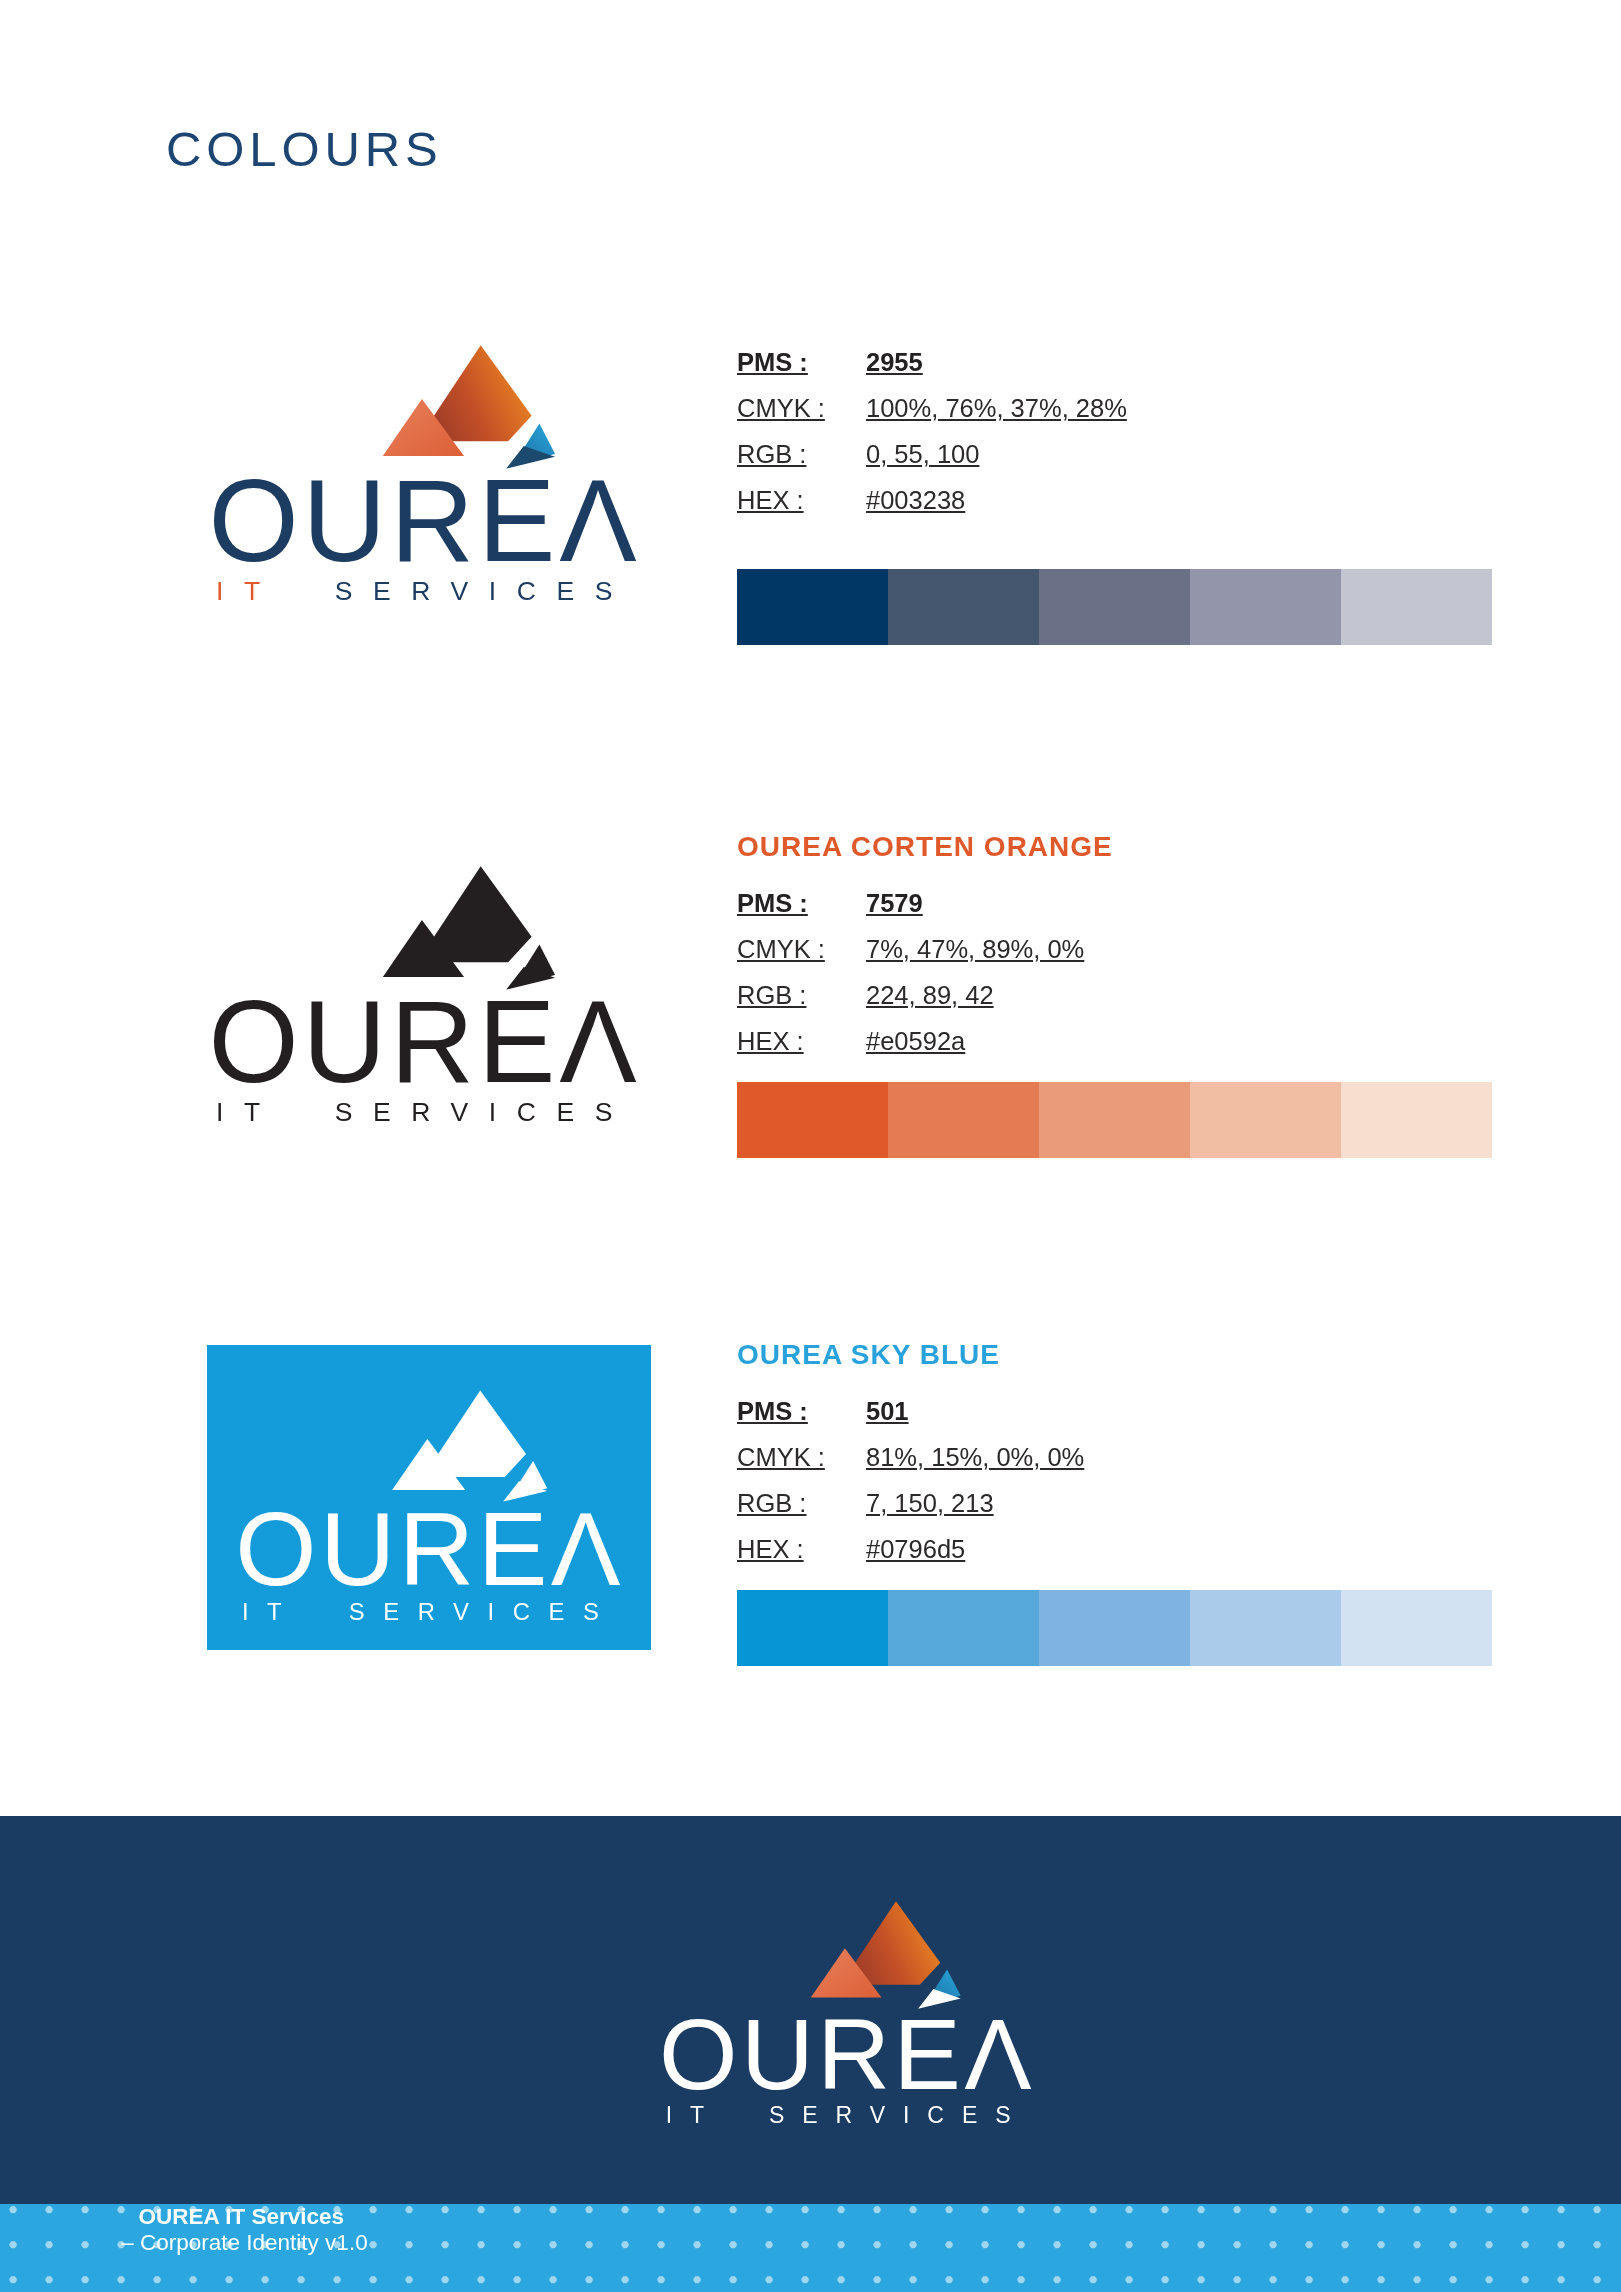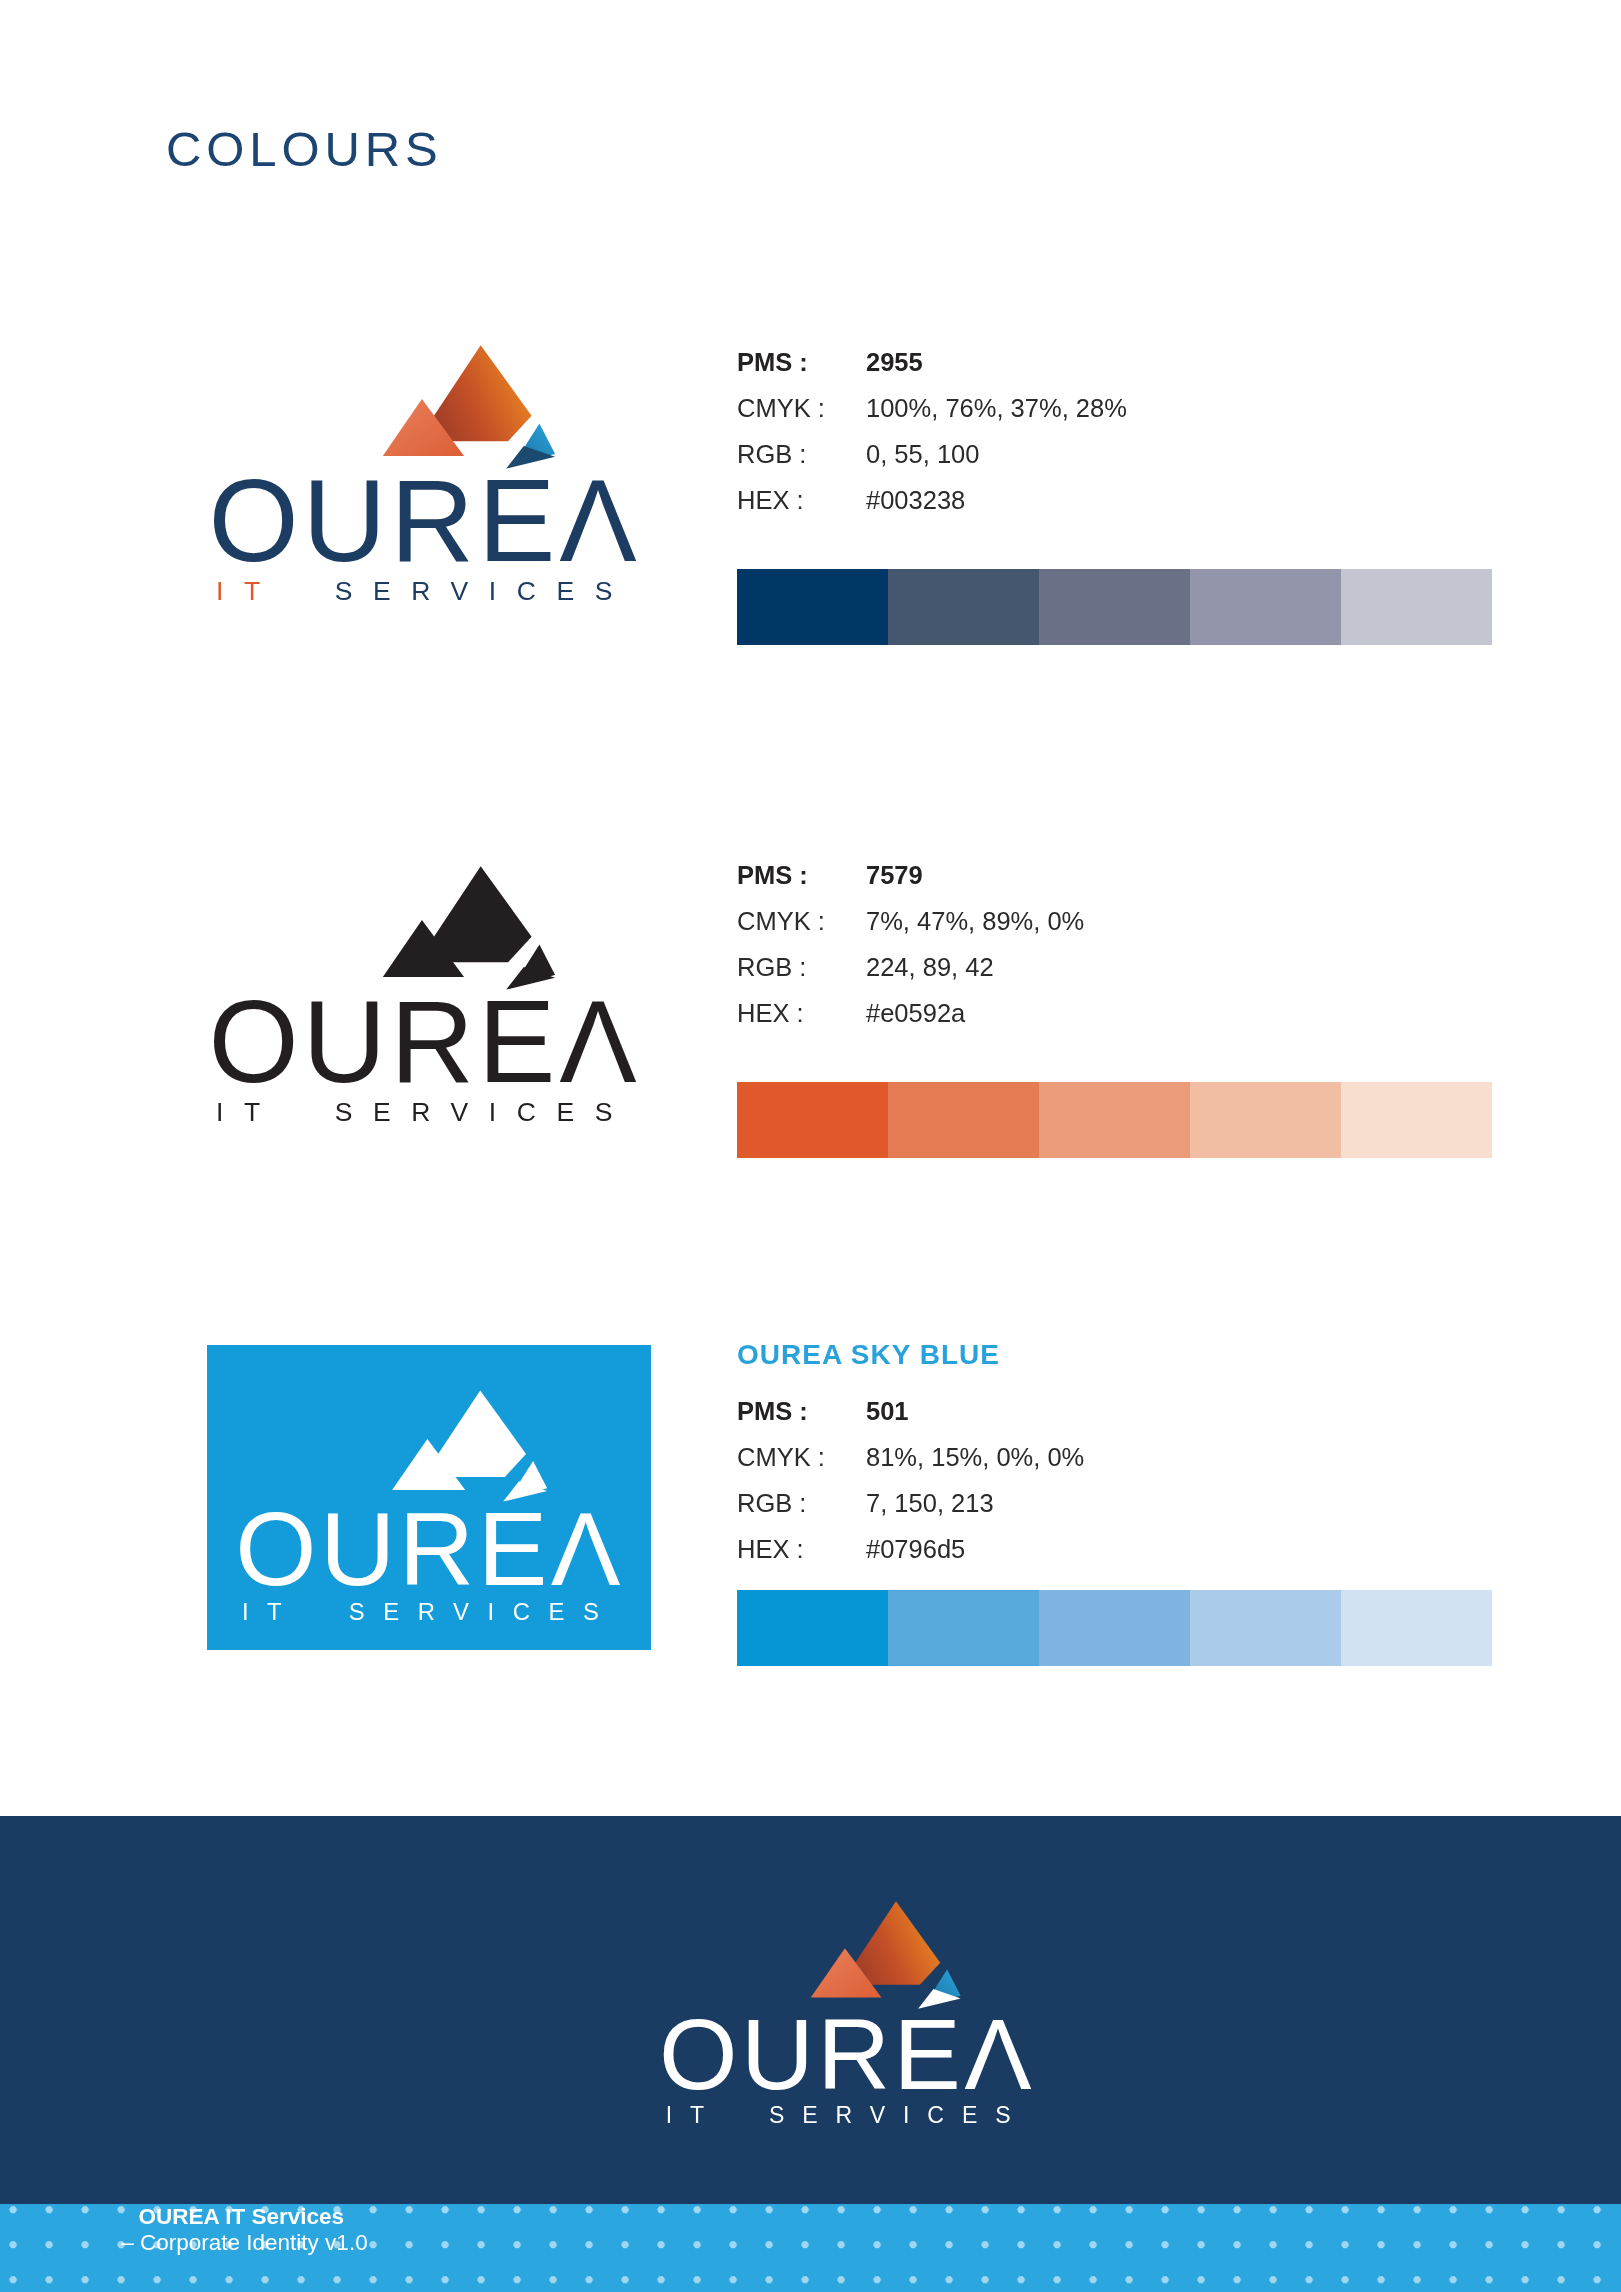--- a/index.html
+++ b/index.html
@@ -13,21 +13,21 @@
     position:absolute;left:166px;top:125px;
     font-size:49px;font-weight:400;letter-spacing:4.9px;color:#1d4571;
     line-height:1;
   }
   
   .cblock{position:absolute;left:737px;width:755px;}
   .cblock .chead{
     margin:0;font-size:28px;font-weight:700;letter-spacing:1px;line-height:1;
   }
   .cblock .rows{margin-top:19.6px;}
-  .cblock .row{display:flex;align-items:center;height:46px;color:#2b2929;font-size:25.5px;}
+  .cblock .row{display:flex;align-items:center;height:46px;color:#2b2929;font-size:25.5px;text-decoration:underline;}
   .cblock .row .lbl{width:129px;flex:none;}
   .cblock .row.bold .lbl,.cblock .row.bold .val{font-weight:700;color:#242122;}
   .cblock .strip{
     position:absolute;left:0;top:249px;width:755px;height:76px;display:flex;
   }
   .cblock .strip .swatch{flex:1;}
   
   .logo{position:absolute;width:437px;height:284px;}
   .logo .mountain{position:absolute;left:167px;top:0;width:186px;height:133px;}
   .logo .wordmark{
@@ -163,20 +163,21 @@
     <div class="strip">
       <div class="swatch" style="background-color: rgb(0, 55, 100);"></div>
       <div class="swatch" style="background-color: rgb(69, 86, 111);"></div>
       <div class="swatch" style="background-color: rgb(106, 113, 135);"></div>
       <div class="swatch" style="background-color: rgb(147, 150, 170);"></div>
       <div class="swatch" style="background-color: rgb(195, 197, 209);"></div>
     </div>
   </div>
 
   <div class="cblock" style="top:833px">
+    <h2 class="chead" style="color: rgb(224, 89, 42);">OUREA CORTEN ORANGE</h2>
     <div class="rows">
       <div class="row bold">
         <span class="lbl">PMS :</span>
         <span class="val">7579</span>
       </div>
       <div class="row">
         <span class="lbl">CMYK :</span>
         <span class="val">7%, 47%, 89%, 0%</span>
       </div>
       <div class="row">

